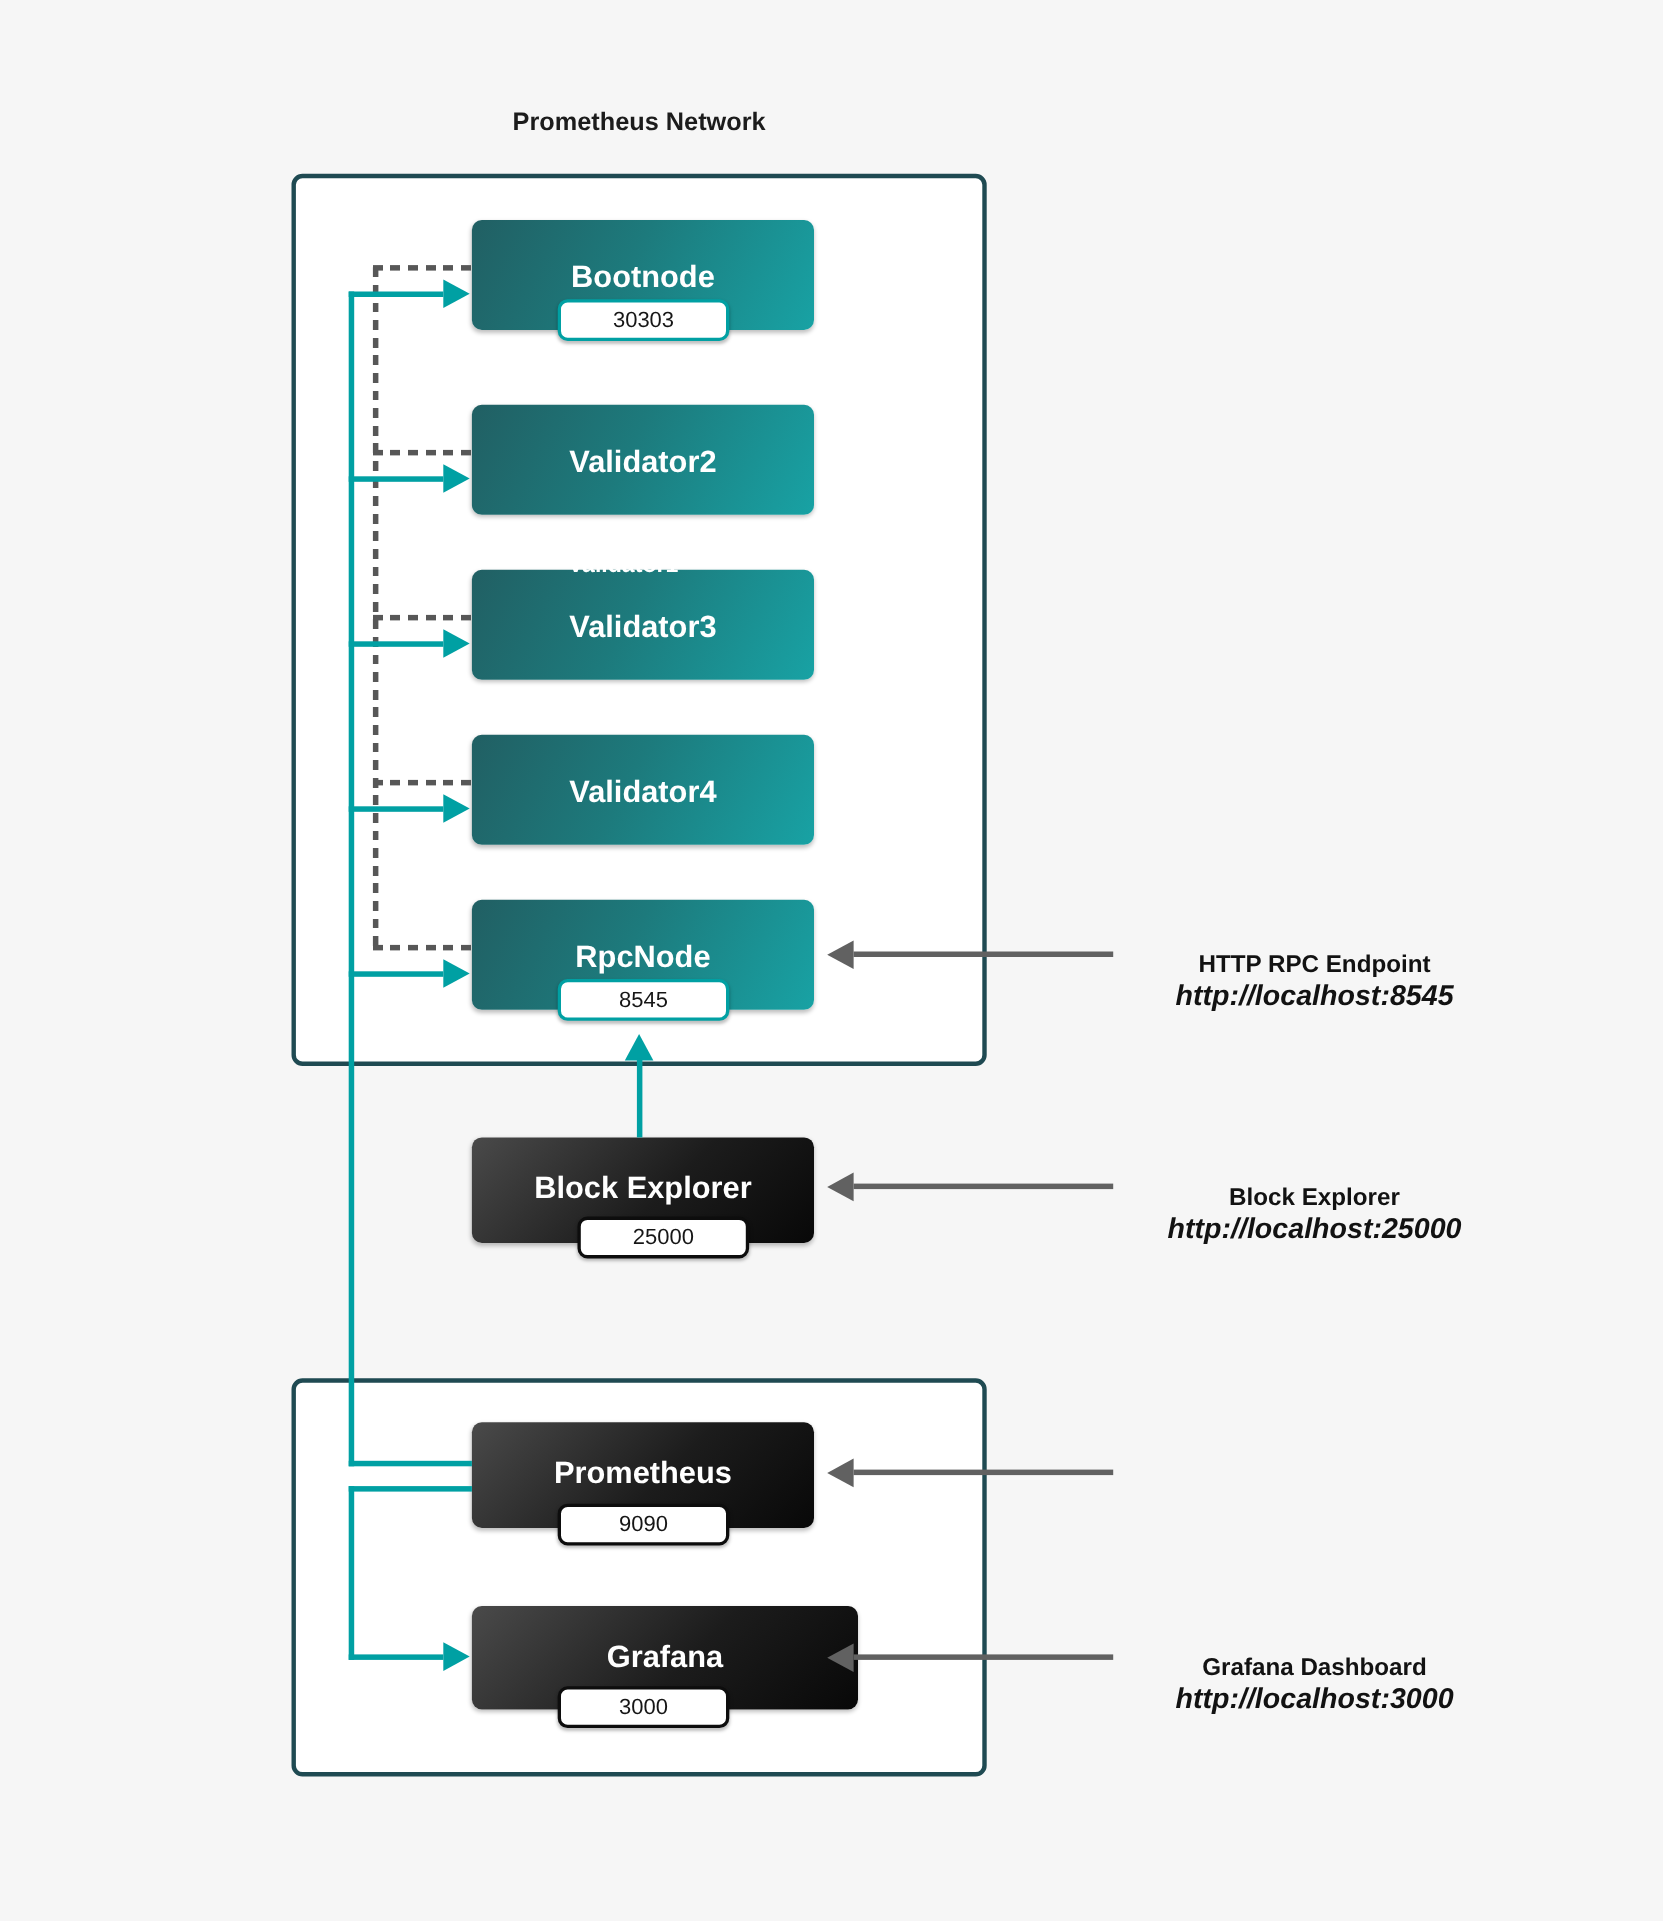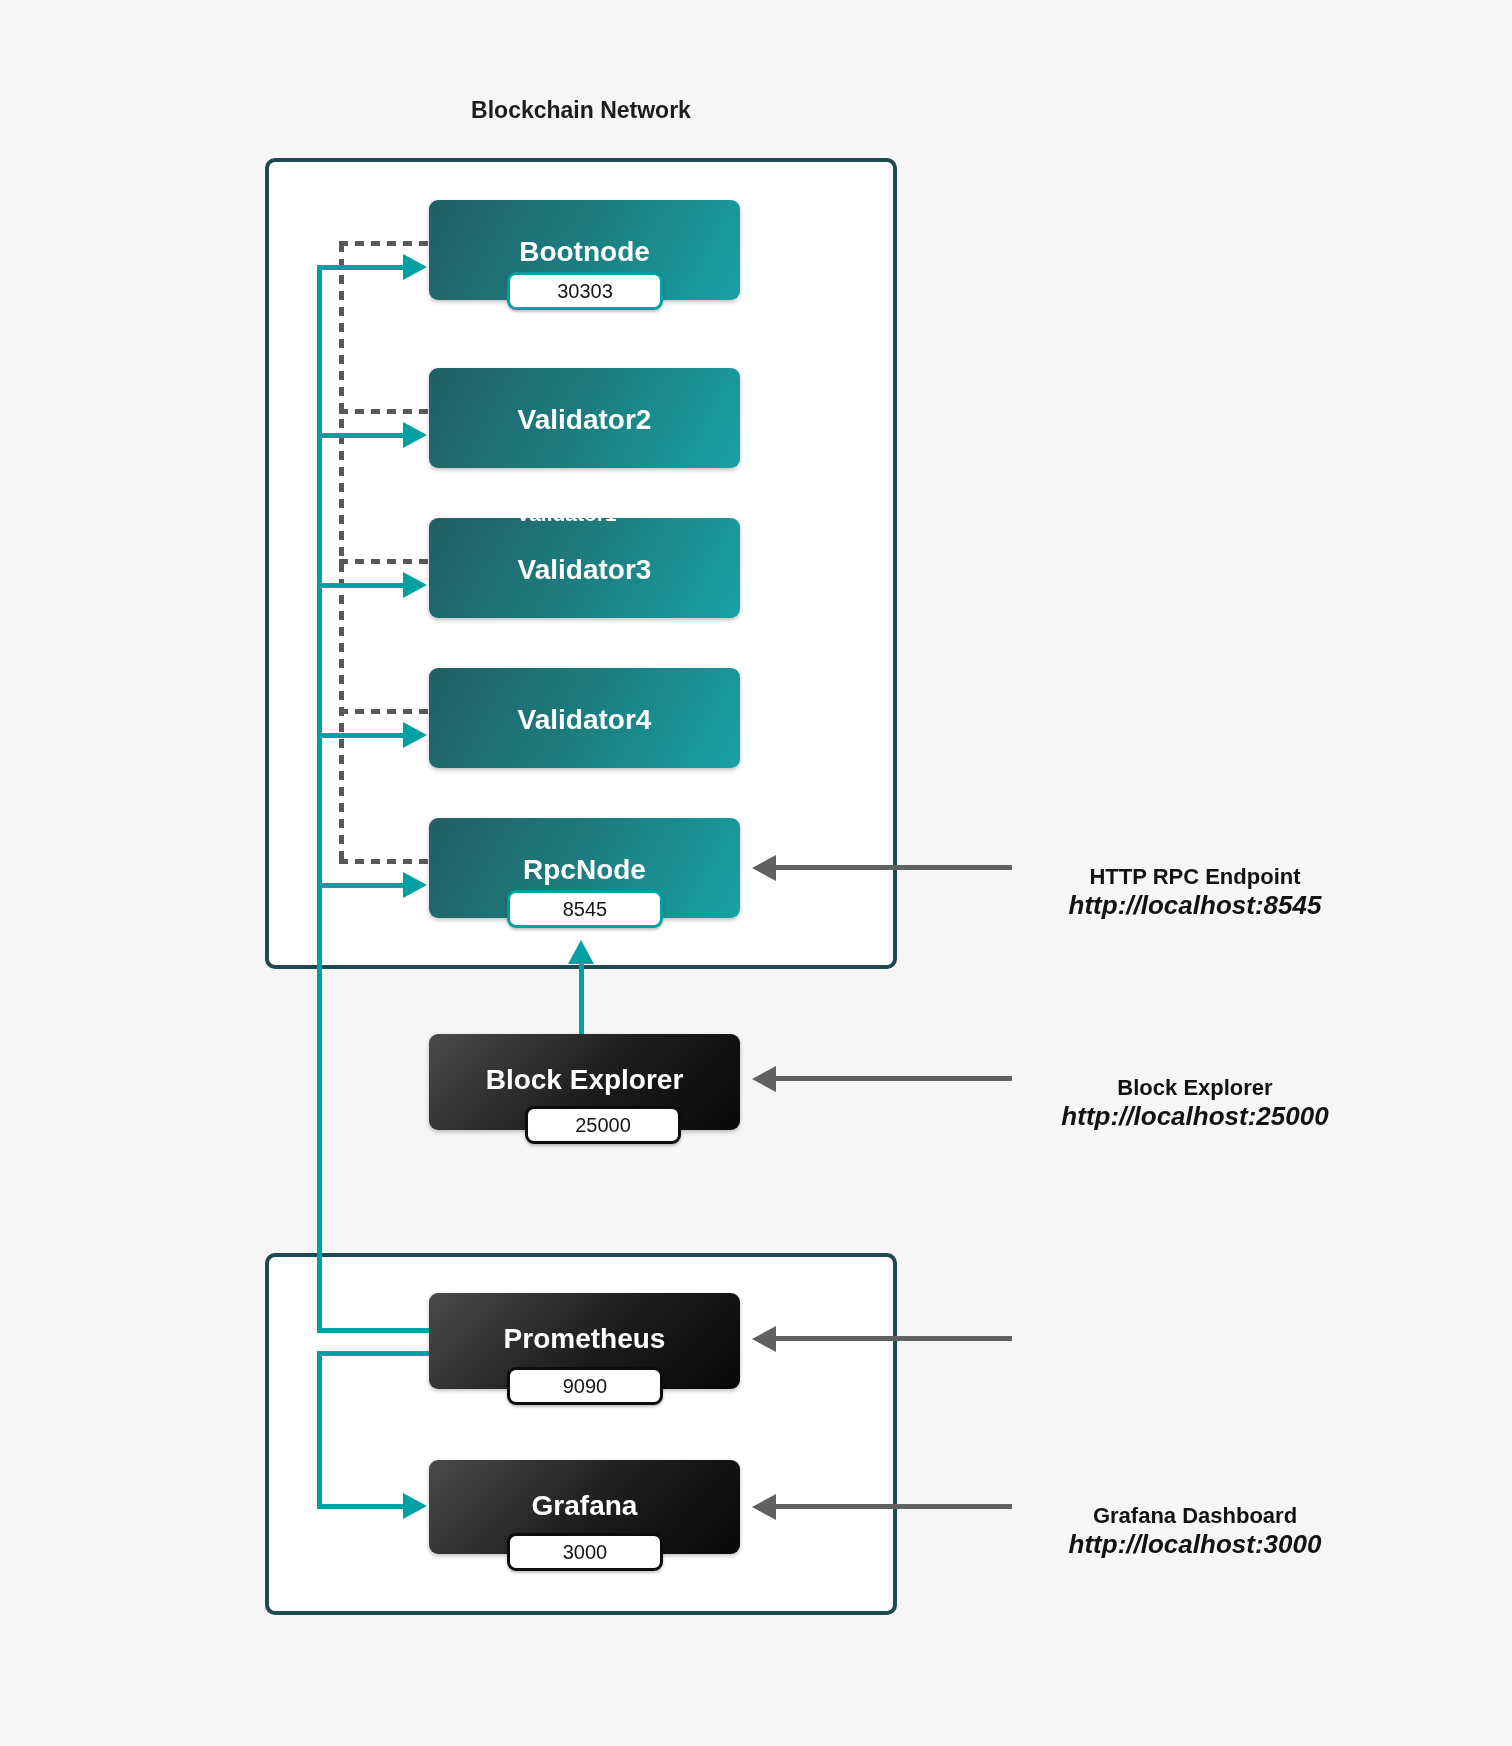--- a/index.html
+++ b/index.html
@@ -112,21 +112,21 @@
   }
   .annotation .ann-url{
     font-size:26px;font-weight:bold;font-style:italic;line-height:29px;
   }
 </style>
 </head>
 <body>
 
 <div id="page">
 
-  <div class="section-title" style="top:96px;">Blockchain Network</div>
+  <div class="section-title" style="top:96px;">Prometheus Network</div>
 
   <div class="container-box" style="top:158px;height:803px;"></div>
 
   <div class="ghost-label">Validator1</div>
 
   <div class="node teal" style="top:200px;">
     <div class="node-label">Bootnode</div>
   </div>
   <div class="port-badge teal-border" style="left:507px;top:272px;">30303</div>
 
@@ -180,21 +180,21 @@
   <div class="tealline" style="left:579px;top:962px;width:5px;height:72px;"></div>
 
 
   <div class="container-box" style="top:1253px;height:354px;"></div>
 
   <div class="node dark" style="top:1293px;height:96px;">
     <div class="node-label mid">Prometheus</div>
   </div>
   <div class="port-badge black-border" style="left:507px;top:1367px;">9090</div>
 
-  <div class="node dark" style="top:1460px;height:94px;">
+  <div class="node dark" style="top:1460px;height:94px;padding-left:40px;">
     <div class="node-label mid">Grafana</div>
   </div>
   <div class="port-badge black-border" style="left:507px;top:1533px;">3000</div>
 
   <div class="tealline" style="left:317px;top:1328px;width:112px;height:5px;"></div>
   <div class="tealline" style="left:317px;top:1351px;width:112px;height:5px;"></div>
   <div class="tealline" style="left:317px;top:1351px;width:5px;height:158px;"></div>
   <div class="tealline" style="left:317px;top:1504px;width:86px;height:5px;"></div>
   <div class="arrow-right" style="left:403px;top:1493px;"></div>
 

